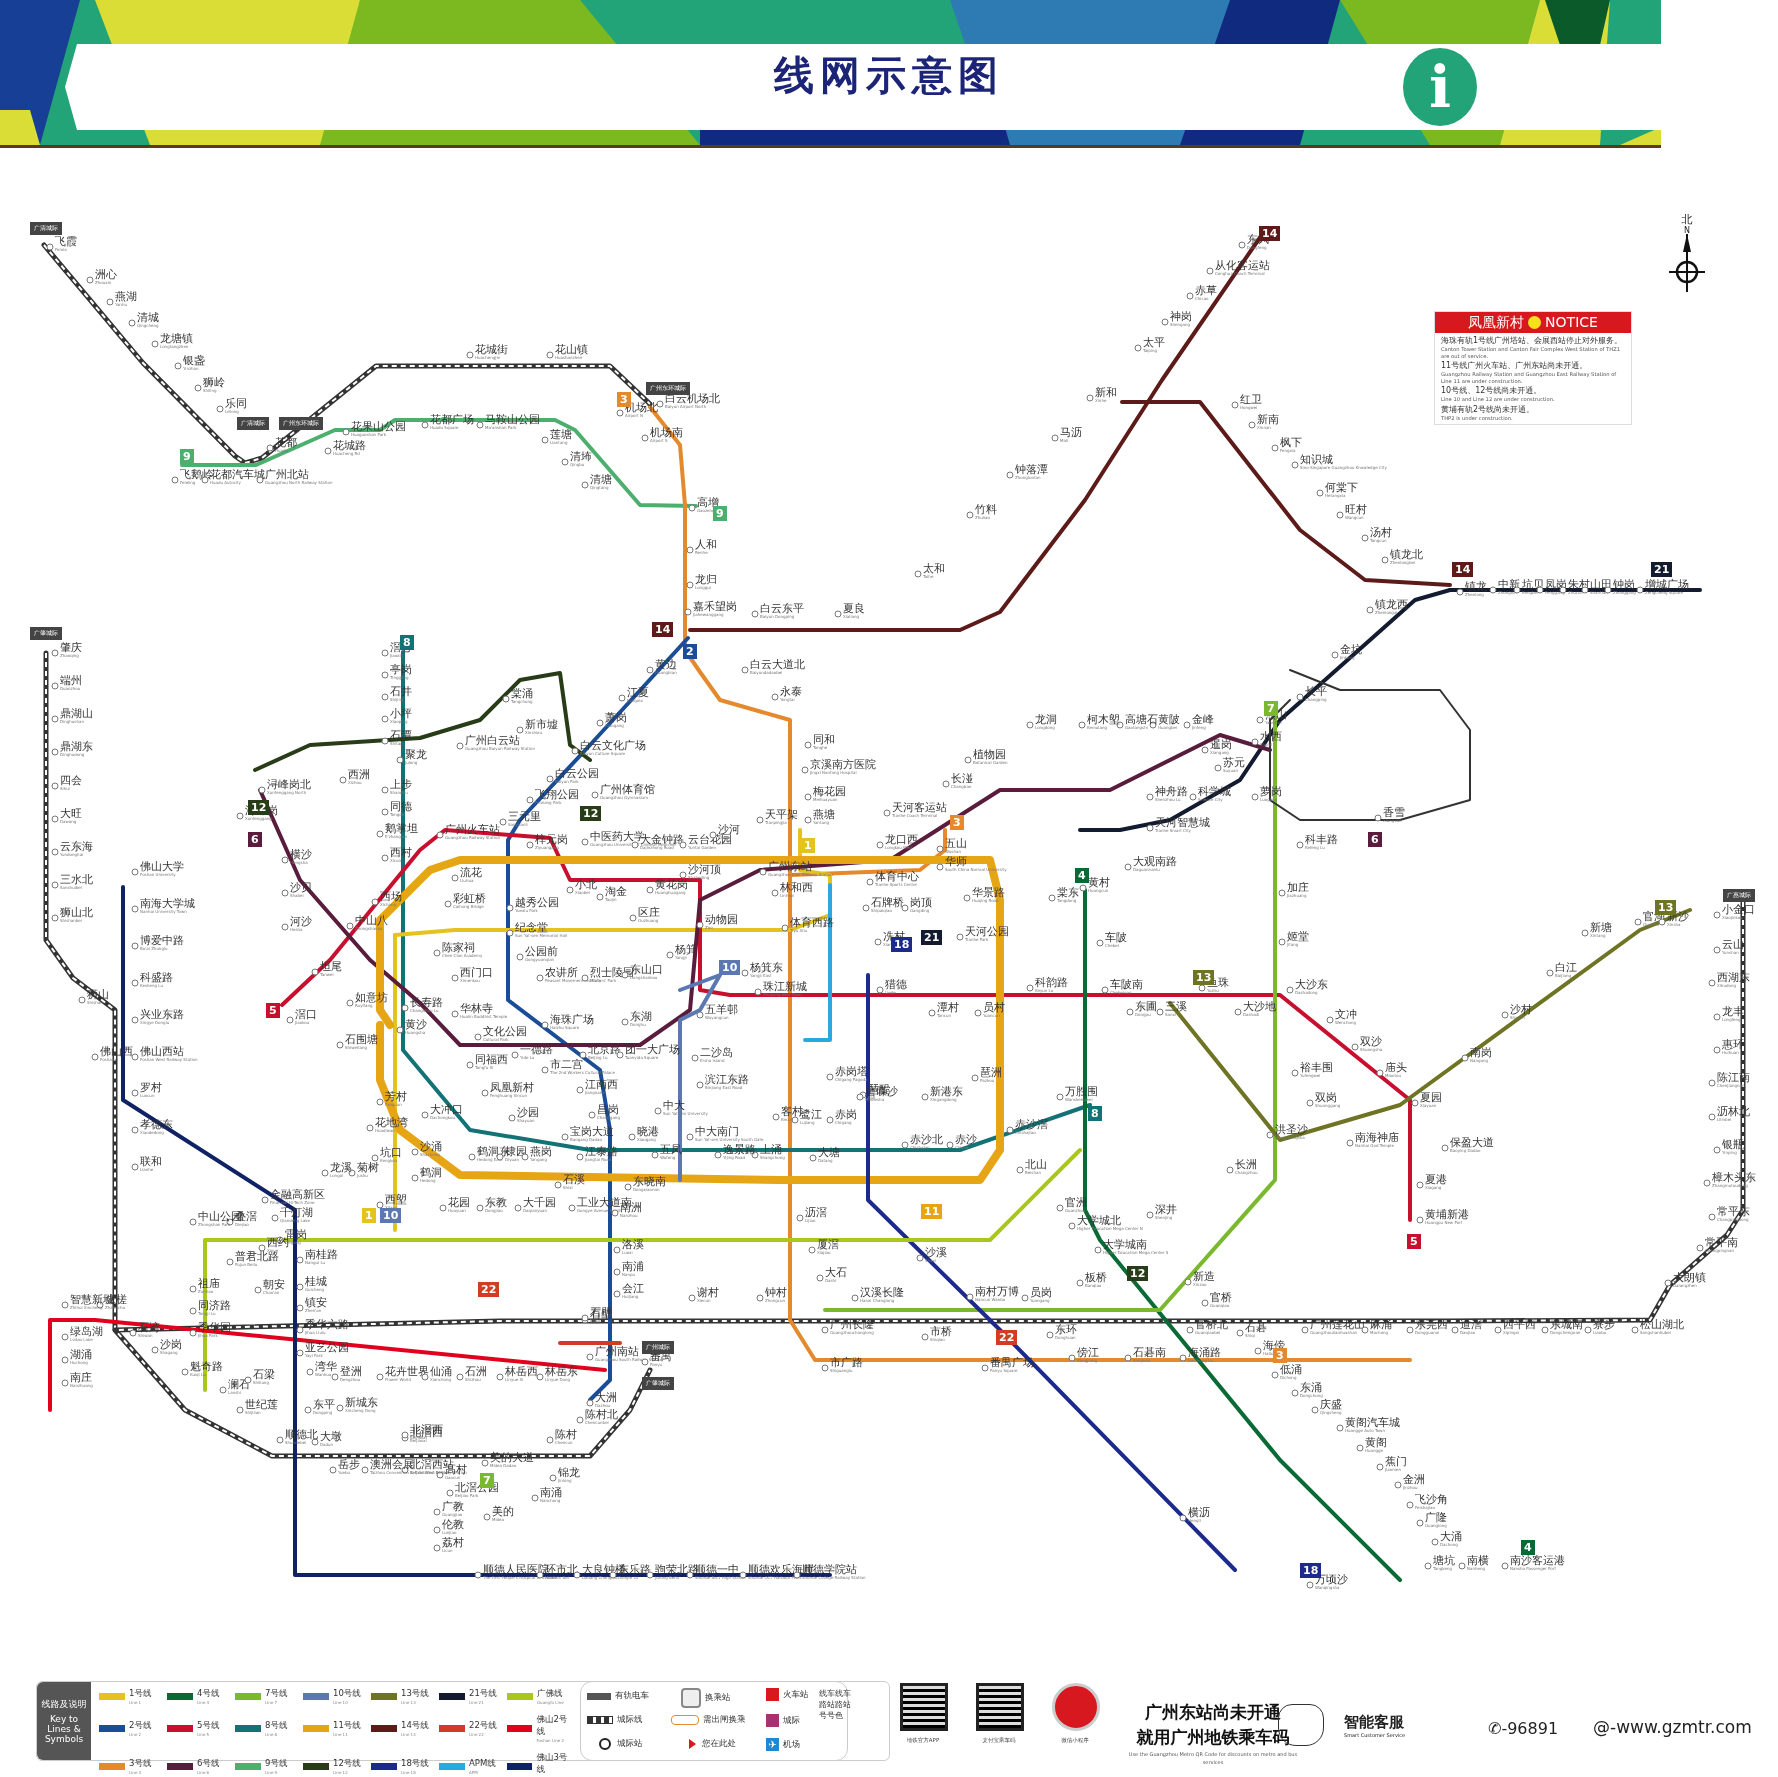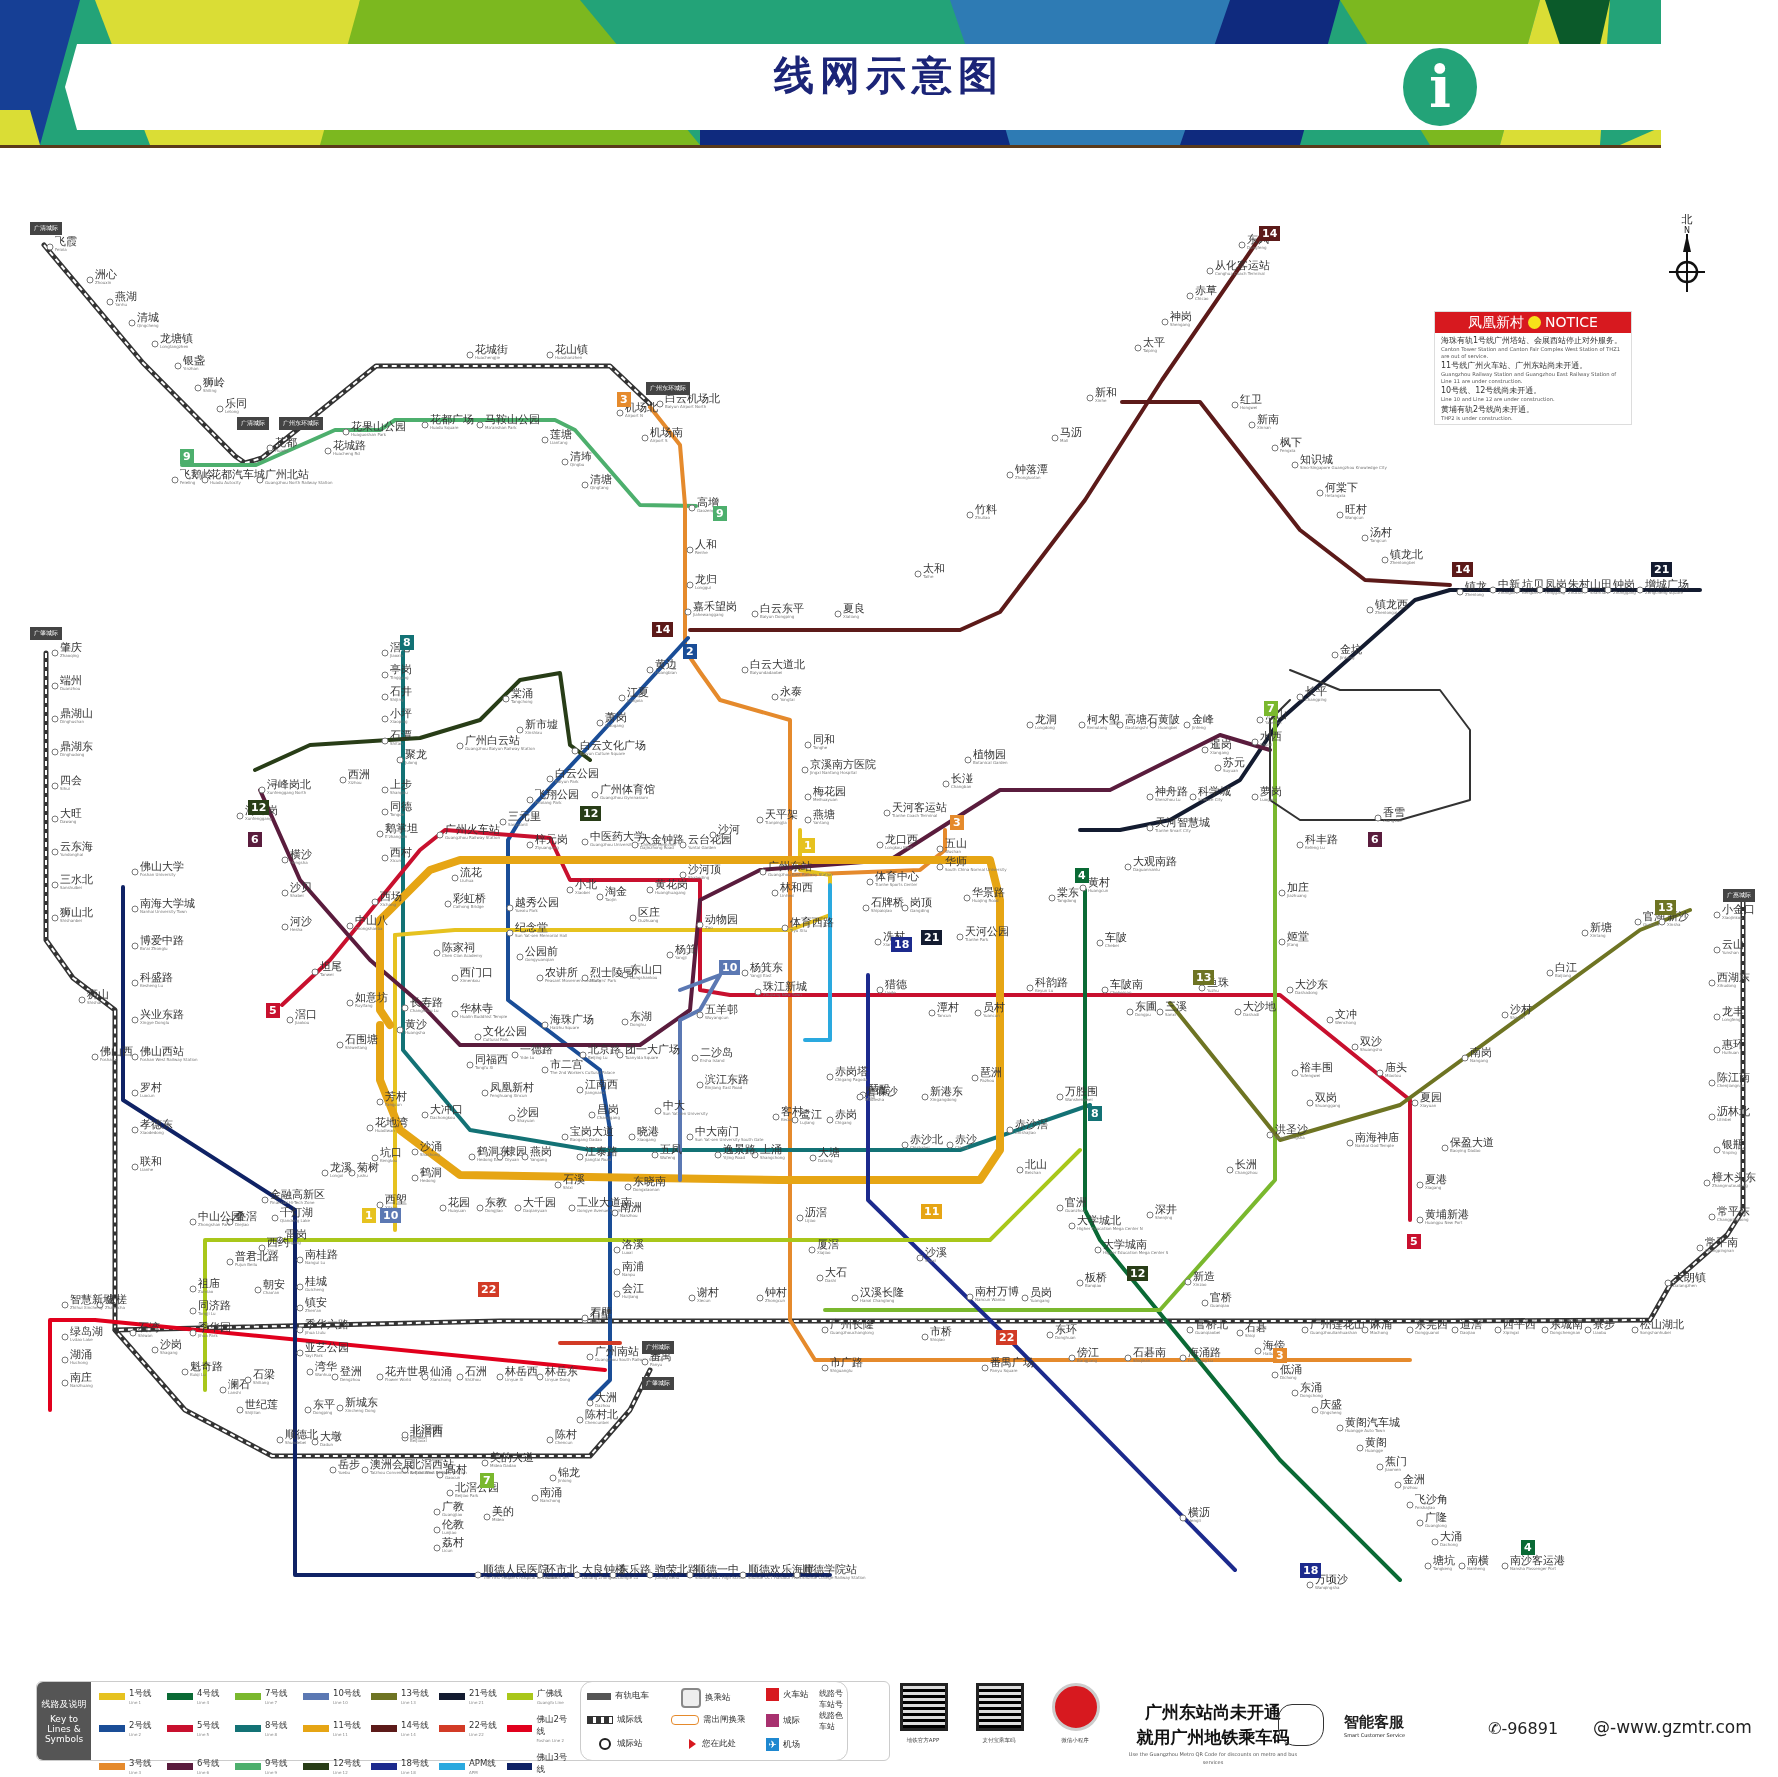--- a/index.html
+++ b/index.html
@@ -2298,21 +2298,21 @@
     <span>火车站</span>
   </div>
   <div class="sym" style="left:185px;top:32px">
     <span style="display:inline-block;width:13px;height:13px;background:#a8316f;margin-right:4px"></span>
     <span>城际</span>
   </div>
   <div class="sym" style="left:185px;top:56px">
     <span style="display:inline-block;width:13px;height:13px;background:#1e88d0;color:#fff;font-size:10px;line-height:13px;text-align:center;margin-right:4px">✈</span>
     <span>机场</span>
   </div>
-  <div class="sym" style="left:238px;top:6px;flex-direction:column;align-items:flex-start;font-size:8px">
+  <div class="sym" style="left:238px;top:6px;flex-direction:row;align-items:flex-start;font-size:8px">
     <span>线路号</span>
     <span>车站号</span>
     <span>线路色</span>
     <span>车站</span>
   </div>
 </div>
 
 <div class="qr-row">
   <div class="qr"><div class="qr-box"></div><span>地铁官方APP</span></div>
   <div class="qr"><div class="qr-box"></div><span>支付宝乘车码</span></div>

